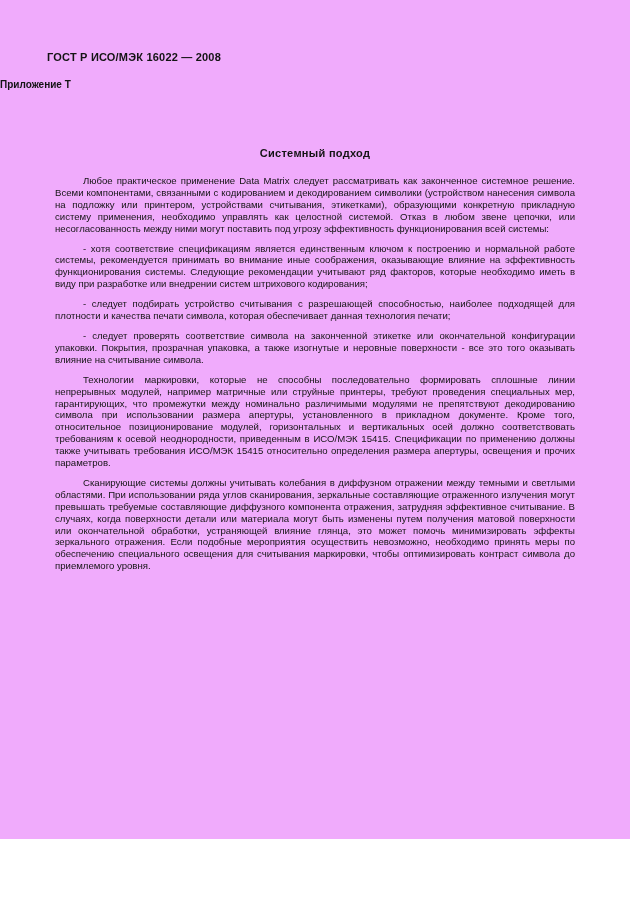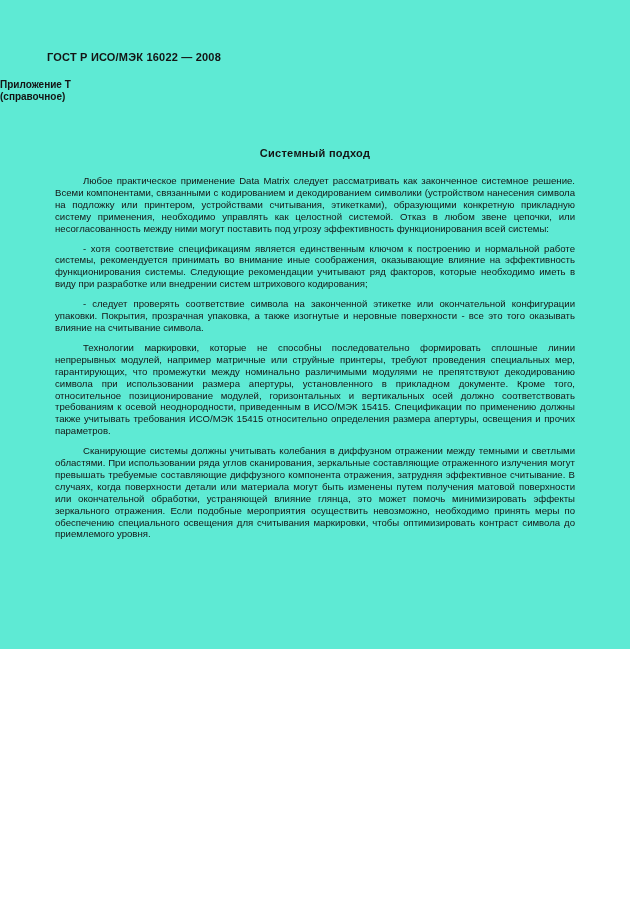--- a/index.html
+++ b/index.html
@@ -6,22 +6,22 @@
   body {
     width: 630px;
     height: 913px;
     background: #ffffff;
     font-family: "Liberation Sans", sans-serif;
     color: #141414;
   }
   .page {
     position: relative;
     width: 630px;
-    height: 649px;
-    background: #5eead4;
+    height: 839px;
+    background: #f0abfc;
     overflow: hidden;
   }
   .doc-header {
     position: absolute;
     top: 51px;
     left: 47px;
     font-size: 11px;
     font-weight: bold;
     letter-spacing: 0.2px;
   }
@@ -68,28 +68,28 @@
 </style>
 </head>
 <body>
 
 <div class="page">
 
   <div class="doc-header">ГОСТ Р ИСО/МЭК 16022 — 2008</div>
 
   <div class="annex-block">
     <div>Приложение Т</div>
-    <div>(справочное)</div>
   </div>
 
   <div class="section-title">Системный подход</div>
 
   <div class="body-text">
     <p>Любое практическое применение Data Matrix следует рассматривать как законченное системное решение. Всеми компонентами, связанными с кодированием и декодированием символики (устройством нанесения символа на подложку или принтером, устройствами считывания, этикетками), образующими конкретную прикладную систему применения, необходимо управлять как целостной системой. Отказ в любом звене цепочки, или несогласованность между ними могут поставить под угрозу эффективность функционирования всей системы:</p>
     <p>- хотя соответствие спецификациям является единственным ключом к построению и нормальной работе системы, рекомендуется принимать во внимание иные соображения, оказывающие влияние на эффективность функционирования системы. Следующие рекомендации учитывают ряд факторов, которые необходимо иметь в виду при разработке или внедрении систем штрихового кодирования;</p>
+    <p>- следует подбирать устройство считывания с разрешающей способностью, наиболее подходящей для плотности и качества печати символа, которая обеспечивает данная технология печати;</p>
     <p>- следует проверять соответствие символа на законченной этикетке или окончательной конфигурации упаковки. Покрытия, прозрачная упаковка, а также изогнутые и неровные поверхности - все это того оказывать влияние на считывание символа.</p>
     <p>Технологии маркировки, которые не способны последовательно формировать сплошные линии непрерывных модулей, например матричные или струйные принтеры, требуют проведения специальных мер, гарантирующих, что промежутки между номинально различимыми модулями не препятствуют декодированию символа при использовании размера апертуры, установленного в прикладном документе. Кроме того, относительное позиционирование модулей, горизонтальных и вертикальных осей должно соответствовать требованиям к осевой неоднородности, приведенным в ИСО/МЭК 15415. Спецификации по применению должны также учитывать требования ИСО/МЭК 15415 относительно определения размера апертуры, освещения и прочих параметров.</p>
     <p>Сканирующие системы должны учитывать колебания в диффузном отражении между темными и светлыми областями. При использовании ряда углов сканирования, зеркальные составляющие отраженного излучения могут превышать требуемые составляющие диффузного компонента отражения, затрудняя эффективное считывание. В случаях, когда поверхности детали или материала могут быть изменены путем получения матовой поверхности или окончательной обработки, устраняющей влияние глянца, это может помочь минимизировать эффекты зеркального отражения. Если подобные мероприятия осуществить невозможно, необходимо принять меры по обеспечению специального освещения для считывания маркировки, чтобы оптимизировать контраст символа до приемлемого уровня.</p>
   </div>
 
   <div class="page-number">110</div>
 
 </div>
 
 </body></html>

